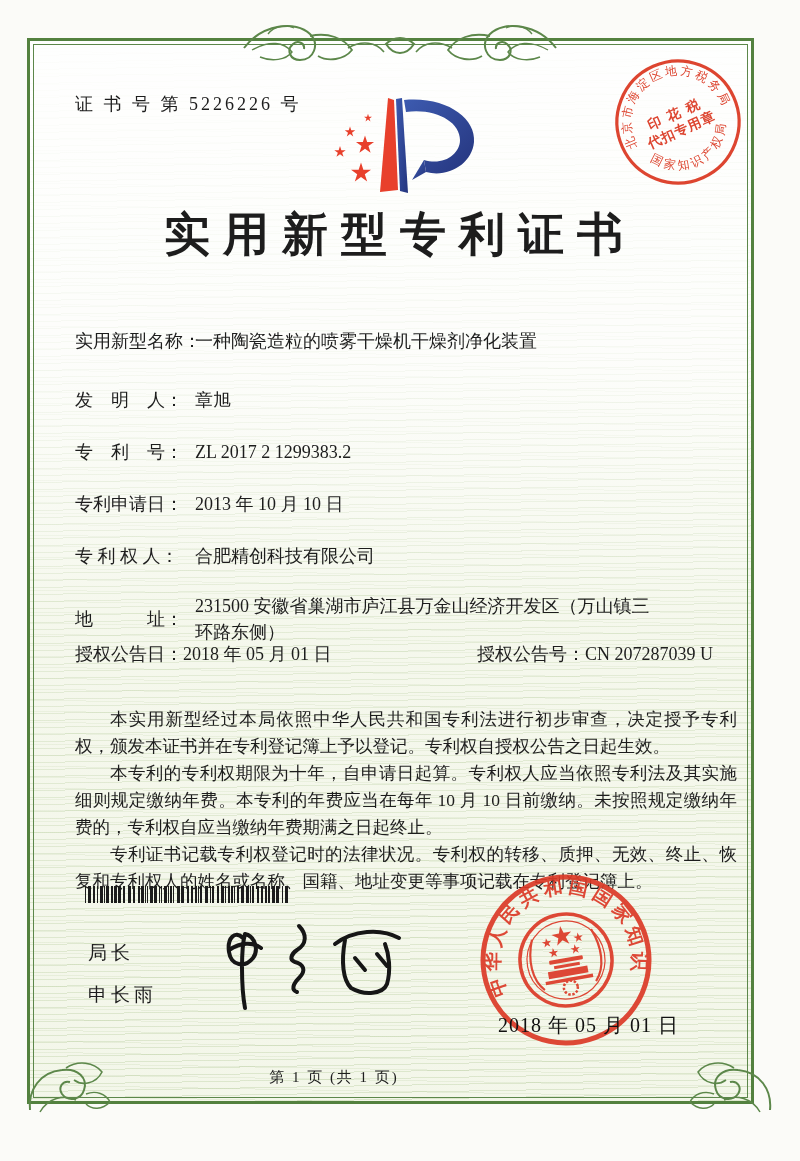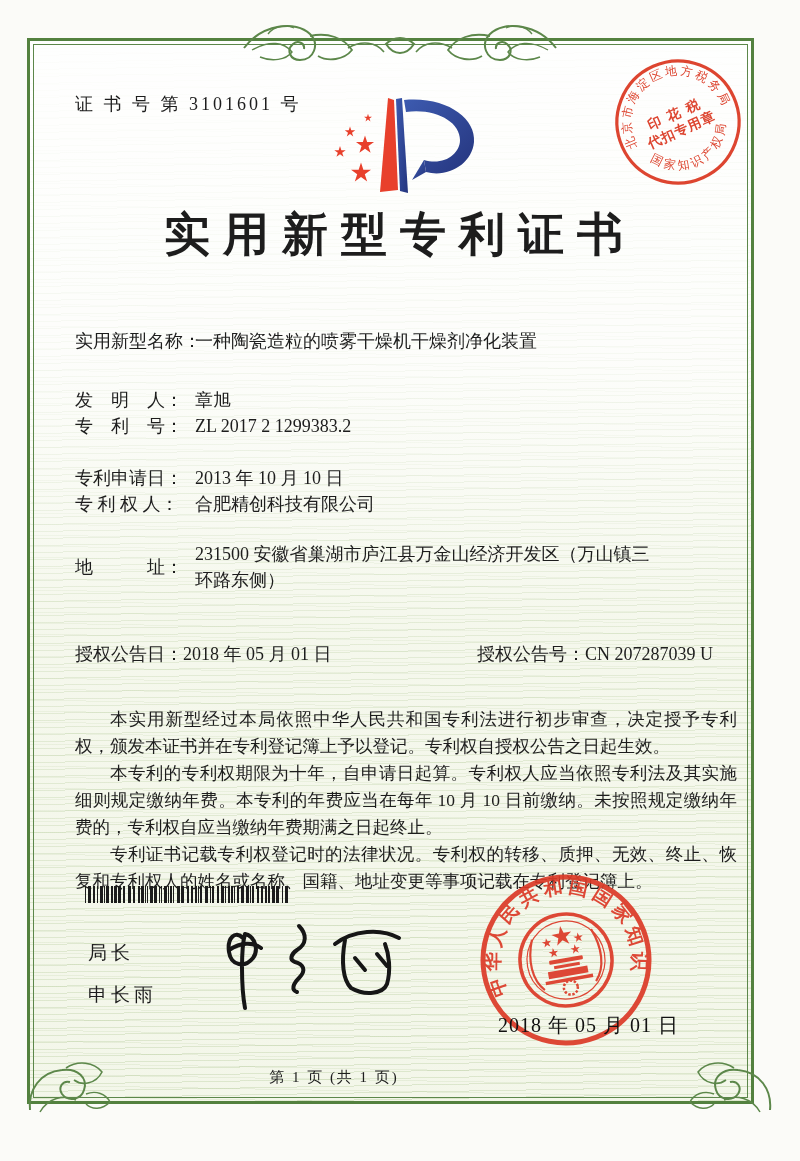--- a/index.html
+++ b/index.html
@@ -118,21 +118,21 @@
     </g>
   </svg>
 
   <svg class="orn" style="left:22px;top:1058px" width="96" height="66" viewBox="0 0 96 66">
     <use href="#cornercurl" transform="translate(4,8)"></use>
   </svg>
   <svg class="orn" style="left:682px;top:1058px" width="96" height="66" viewBox="0 0 96 66">
     <use href="#cornercurl" transform="translate(92,8) scale(-1,1)"></use>
   </svg>
 
-  <div class="cert-no">证 书 号 第 3101601 号</div>
+  <div class="cert-no">证 书 号 第 5226226 号</div>
 
   <svg class="logo" width="160" height="112" viewBox="0 0 160 112">
     <g>
       <path d="M60,8 L66,10 L70,100 L52,102 Z" fill="#e8402c"></path>
       <path d="M68,9 L74,8 L80,103 L72,101 Z" fill="url(#bluegrad)"></path>
       <path d="M76,10 C118,6 148,28 146,52 C144,74 120,88 98,82 L96,70 C116,76 132,64 132,50 C132,32 108,18 78,22 Z" fill="url(#bluegrad)"></path>
       <path d="M98,82 L84,90 L96,70 Z" fill="url(#bluegrad)"></path>
     </g>
     <g fill="#e8402c">
       <use href="#star5" transform="translate(40,28) scale(0.42)"></use>
@@ -159,29 +159,29 @@
     </g>
   </svg>
 
   <div class="title">实用新型专利证书</div>
 
   <div class="fields">
     <div class="frow" style="margin-bottom:33px">
       <span class="flabel">实用新型名称：</span>
       <span class="fvalue">一种陶瓷造粒的喷雾干燥机干燥剂净化装置</span>
     </div>
-    <div class="frow" style="">
+    <div class="frow" style="margin-bottom:26px">
       <span class="flabel">发　明　人：</span>
       <span class="fvalue">章旭</span>
     </div>
     <div class="frow" style="margin-bottom:26px">
       <span class="flabel">专　利　号：</span>
       <span class="fvalue">ZL 2017 2 1299383.2</span>
     </div>
-    <div class="frow" style="">
+    <div class="frow" style="margin-bottom:26px">
       <span class="flabel">专利申请日：</span>
       <span class="fvalue">2013 年 10 月 10 日</span>
     </div>
     <div class="frow" style="margin-bottom:24px">
       <span class="flabel">专 利 权 人：</span>
       <span class="fvalue">合肥精创科技有限公司</span>
     </div>
     <div class="frow">
       <span class="flabel">地　　　址：</span>
       <span class="fvalue" style="max-width:470px">231500 安徽省巢湖市庐江县万金山经济开发区（万山镇三环路东侧）</span>

